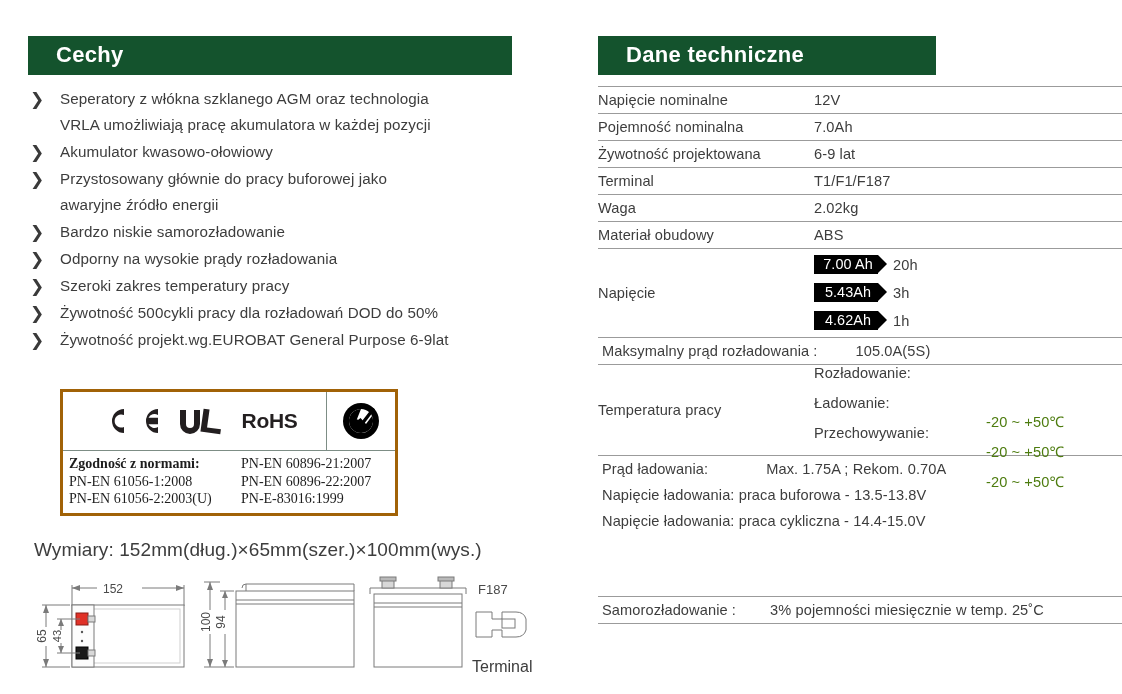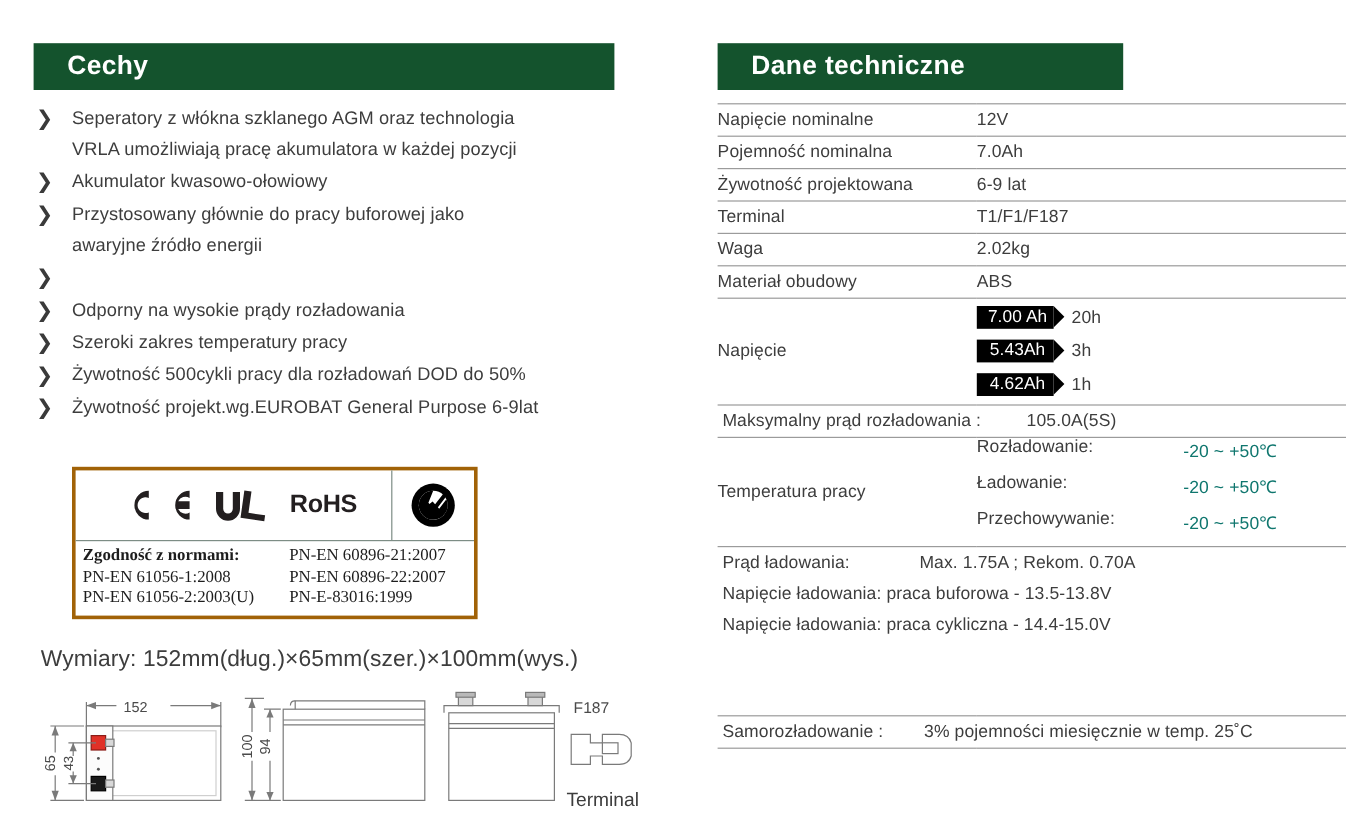--- a/index.html
+++ b/index.html
@@ -203,21 +203,21 @@
   .cap-label-cell { vertical-align: middle; }
   .cap-stack { padding: 2px 0 2px 0; }
 
   
   .temp-line {
     display: flex;
     align-items: flex-start;
     height: 30px;
   }
   .temp-kind { width: 172px; font-size: 14.6px; color: #3d3d3d; }
-  .temp-val { font-size: 14.6px; color: #0f766e; }
+  .temp-val { font-size: 14.6px; color: #4d7c0f; margin-top: 46px; }
 
   .spacer-row td {
     border-top: none;
     border-bottom: none;
     height: 10px;
   }
 
   .row-tall td { height: 36px; }
 
   .nowrap { white-space: nowrap; }
@@ -251,20 +251,23 @@
       <li class="feature-item">
         <span class="chevron">❯</span>
         <span class="feature-text">
           <span class="ln">Przystosowany głównie do pracy buforowej jako</span>
           <span class="ln">awaryjne źródło energii</span>
         </span>
       </li>
 
       <li class="feature-item">
         <span class="chevron">❯</span>
+        <span class="feature-text">
+          <span class="ln">Bardzo niskie samorozładowanie</span>
+        </span>
       </li>
 
       <li class="feature-item">
         <span class="chevron">❯</span>
         <span class="feature-text">
           <span class="ln">Odporny na wysokie prądy rozładowania</span>
         </span>
       </li>
 
       <li class="feature-item">

